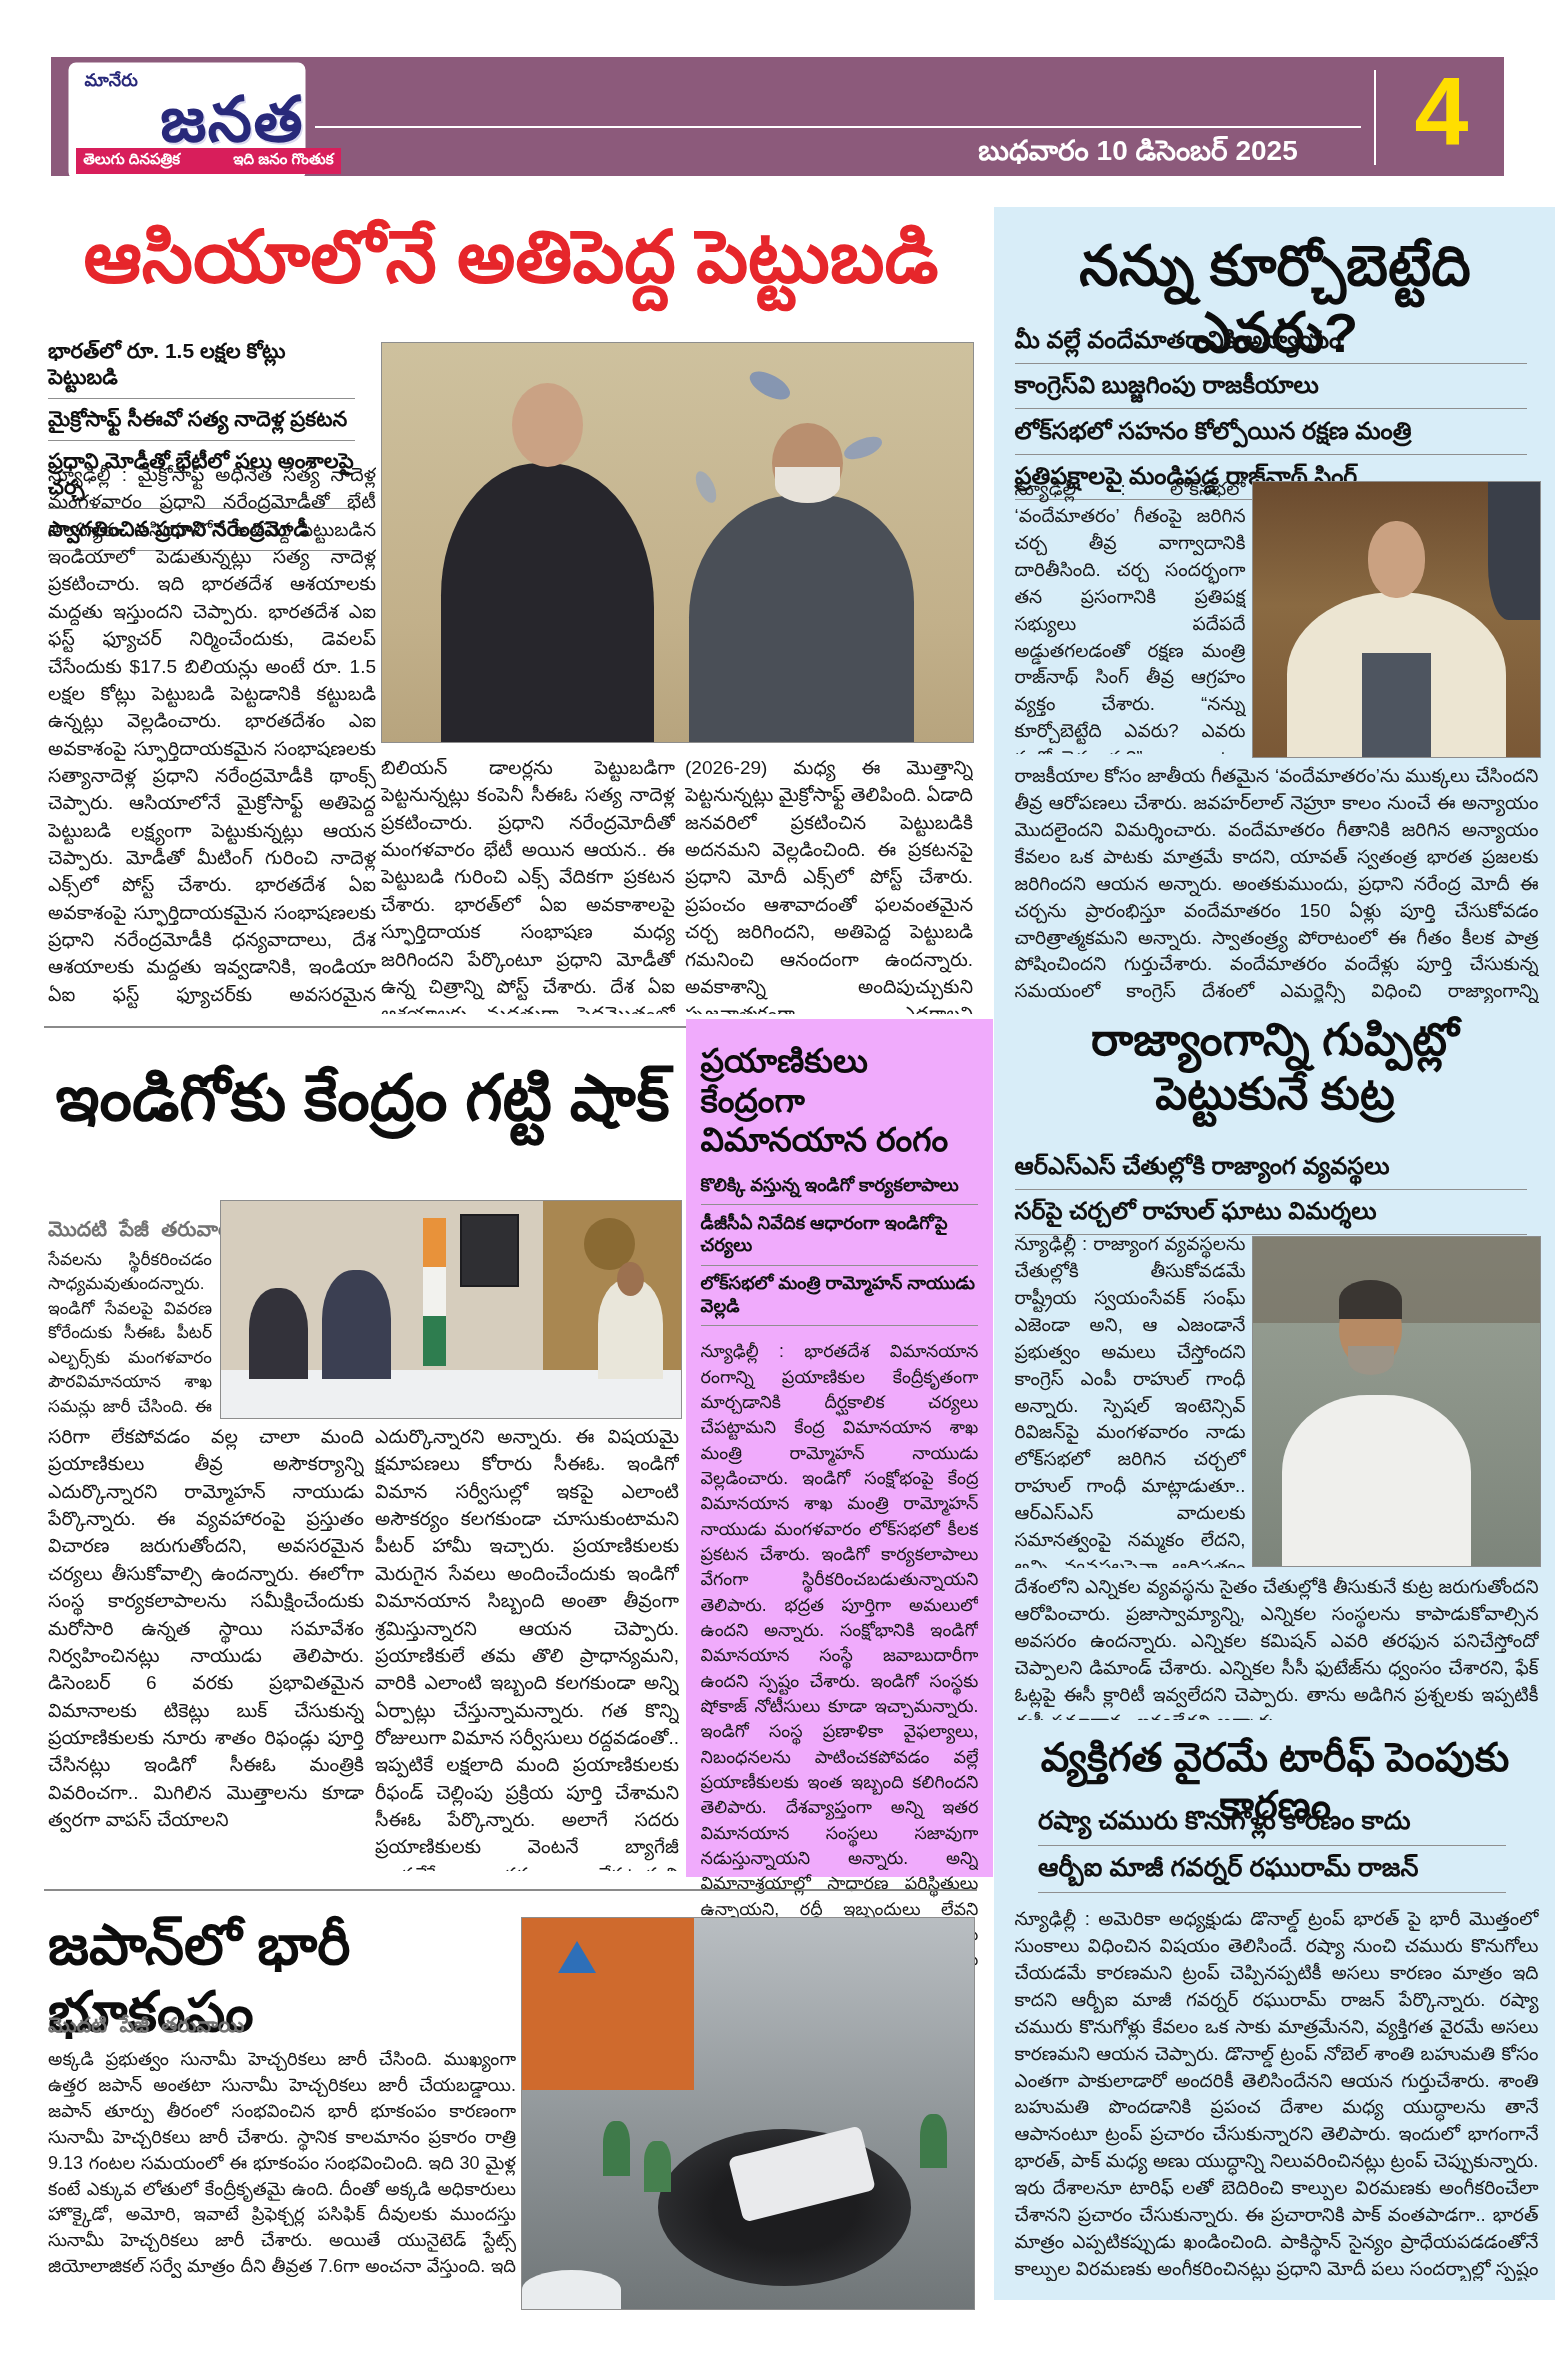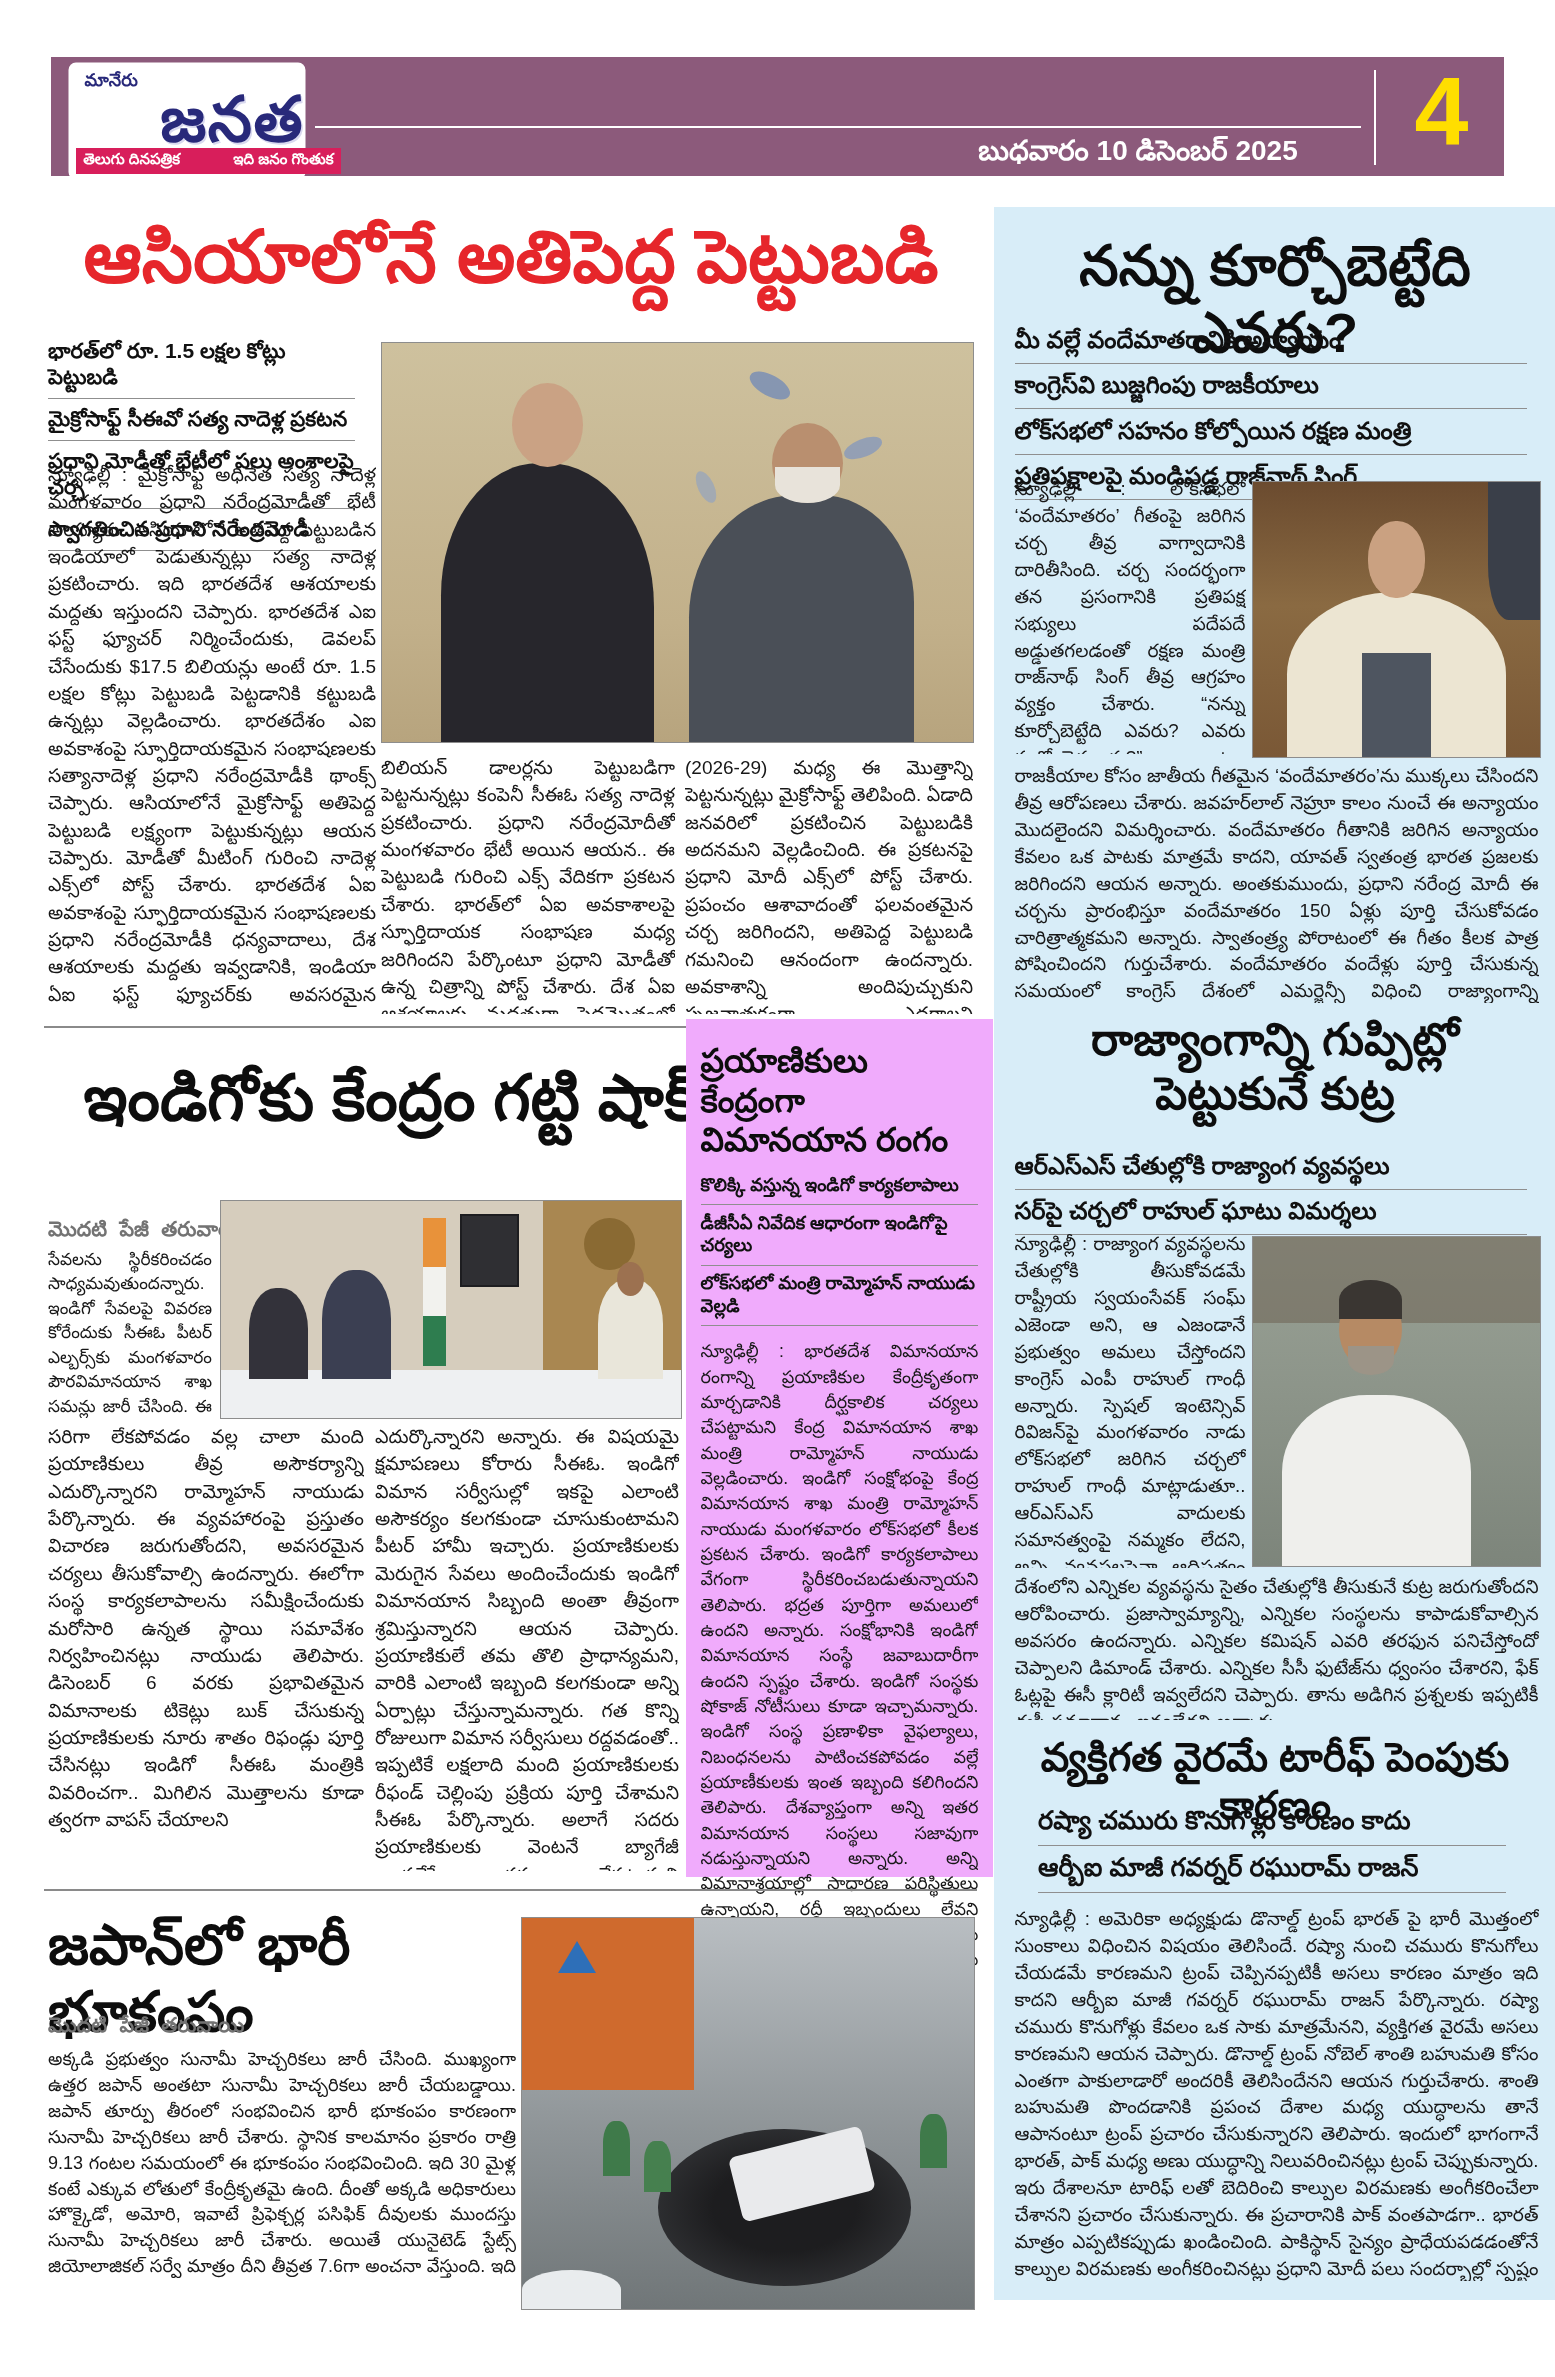--- a/index.html
+++ b/index.html
@@ -75,21 +75,21 @@
     <div style="right:22%;top:20%;width:12%;height:20%;background:#b98f6f;border-radius:50%;"></div>
     <div style="right:22.5%;top:31%;width:11%;height:9%;background:#e8e3da;border-radius:0 0 50% 50%;"></div>
   </div>
 
   <div class="abs body" style="left:48px;top:461px;width:328px;height:552px;font-size:19px;">న్యూఢిల్లీ : మైక్రోసాఫ్ట్ అధినేత సత్య నాదెళ్ల మంగళవారం ప్రధాని నరేంద్రమోడీతో భేటీ అయ్యారు. ఆసియాలోనే అతిపెద్ద పెట్టుబడిన ఇండియాలో పెడుతున్నట్లు సత్య నాదెళ్ల ప్రకటించారు. ఇది భారతదేశ ఆశయాలకు మద్దతు ఇస్తుందని చెప్పారు. భారతదేశ ఎఐ ఫస్ట్ ఫ్యూచర్ నిర్మించేందుకు, డెవలప్ చేసేందుకు $17.5 బిలియన్లు అంటే రూ. 1.5 లక్షల కోట్లు పెట్టుబడి పెట్టడానికి కట్టుబడి ఉన్నట్లు వెల్లడించారు. భారతదేశం ఎఐ అవకాశంపై స్ఫూర్తిదాయకమైన సంభాషణలకు సత్యానాదెళ్ల ప్రధాని నరేంద్రమోడీకి థాంక్స్ చెప్పారు. ఆసియాలోనే మైక్రోసాఫ్ట్ అతిపెద్ద పెట్టుబడి లక్ష్యంగా పెట్టుకున్నట్లు ఆయన చెప్పారు. మోడీతో మీటింగ్ గురించి నాదెళ్ల ఎక్స్‌లో పోస్ట్ చేశారు. భారతదేశ ఏఐ అవకాశంపై స్ఫూర్తిదాయకమైన సంభాషణలకు ప్రధాని నరేంద్రమోడీకి ధన్యవాదాలు, దేశ ఆశయాలకు మద్దతు ఇవ్వడానికి, ఇండియా ఏఐ ఫస్ట్ ఫ్యూచర్‌కు అవసరమైన మౌలికసదుపాయాలు, నైపుణ్యాలు, సామర్థ్యాలను నిర్మించడంలో సహాయపడటానికి 17.5 బిలియన్ల పెట్టుబడి నిబద్ధతకు కట్టుబడి ఉన్నామని అన్నారు. గూగుల్, అమెజాన్ కూడా భారత్‌లో డేటా సెంటర్లు, ఏఐ హబ్‌ల ఏర్పాటులో బిలియన్ డాలర్లు పెట్టుబడులు పెడుతున్నట్లు ప్రకటించాయి. అక్టోబర్‌లో గూగుల్ సీఈఓ సుందర్ పిచాయ్ ప్రధాని మోడీతో భేటీ అయ్యారు. ఏపీలోని విశాఖపట్నంలో ఏఐ హబ్ కోసం 15 బిలియన్ డాలర్ల పెట్టుబడి ప్రణాళికను వెల్లడించారు. ప్రముఖ టెక్నాలజీ సంస్థ మైక్రోసాఫ్ట్ భారత్‌లో భారీ పెట్టుబడి పెట్టనుంది. భారత్ తన ఏఐ లక్ష్యాలను చేరుకోవడానికి 17.5</div>
   <div class="abs body" style="left:381px;top:754px;width:294px;height:260px;font-size:19px;">బిలియన్ డాలర్లను పెట్టుబడిగా పెట్టనున్నట్లు కంపెనీ సీఈఓ సత్య నాదెళ్ల ప్రకటించారు. ప్రధాని నరేంద్రమోదీతో మంగళవారం భేటీ అయిన ఆయన.. ఈ పెట్టుబడి గురించి ఎక్స్ వేదికగా ప్రకటన చేశారు. భారత్‌లో ఏఐ అవకాశాలపై స్ఫూర్తిదాయక సంభాషణ మధ్య జరిగిందని పేర్కొంటూ ప్రధాని మోడీతో ఉన్న చిత్రాన్ని పోస్ట్ చేశారు. దేశ ఏఐ ఆశయాలకు మద్దతుగా పెద్దమొత్తంలో పెట్టుబడి పెట్టనున్నట్లు సత్యానాదెళ్ల ప్రకటించారు. ఇది ఆసియాలోనే అతిపెద్ద పెట్టుబడి అని పేర్కొన్నారు. భారత్‌లో కృత్రిమ మేధ రంగానికి అవసరమైన మౌలిక సదుపాయాలు, నైపుణ్యాలు, సామర్థ్యాలను అందించేందుకు ఈ నిధులను వినియోగిస్తామన్నారు. రాబోయే నాలుగేళ్లలో</div>
   <div class="abs body" style="left:685px;top:754px;width:288px;height:260px;font-size:19px;">(2026-29) మధ్య ఈ మొత్తాన్ని పెట్టనున్నట్లు మైక్రోసాఫ్ట్ తెలిపింది. ఏడాది జనవరిలో ప్రకటించిన పెట్టుబడికి అదనమని వెల్లడించింది. ఈ ప్రకటనపై ప్రధాని మోదీ ఎక్స్‌లో పోస్ట్ చేశారు. ప్రపంచం ఆశావాదంతో ఫలవంతమైన చర్చ జరిగిందని, అతిపెద్ద పెట్టుబడి గమనించి ఆనందంగా ఉందన్నారు. అవకాశాన్ని అందిపుచ్చుకుని సృజనాత్మకంగా ఎదగాలని ఆకాంక్షించారు.</div>
 
   <div class="abs rule" style="left:44px;top:1026px;width:933px;height:1.5px;"></div>
 
-  <div class="abs h-black" style="left:48px;top:1060px;width:629px;font-size:64px;margin-left:28px;">ఇండిగోకు కేంద్రం గట్టి షాక్</div>
+  <div class="abs h-black" style="left:48px;top:1060px;width:629px;font-size:64px;">ఇండిగోకు కేంద్రం గట్టి షాక్</div>
   <div class="abs redtag" style="left:48px;top:1218px;width:220px;font-size:20.5px;">మొదటి పేజీ తరువాయి</div>
   <div class="abs body" style="left:48px;top:1248px;width:164px;height:170px;font-size:17px;">సేవలను స్థిరీకరించడం సాధ్యమవుతుందన్నారు. ఇండిగో సేవలపై వివరణ కోరేందుకు సీఈఓ పీటర్ ఎల్బర్స్‌కు మంగళవారం పౌరవిమానయాన శాఖ సమన్లు జారీ చేసింది. ఈ భేటీ అనంతరం మంత్రి తన నిర్ణయం ప్రకటించారు. ఇండిగో అంతర్గత నిర్వహణలో వైఫల్యం, విమాన షెడ్యూళ్లు, కమ్యూనికేషన్</div>
 
   <div class="abs photo" style="left:220px;top:1200px;width:460px;height:217px;background:#d6cdbd;">
     <div style="right:0;top:0;width:30%;height:100%;background:#a98751;"></div>
     <div style="right:10%;top:8%;width:11%;height:24%;background:#8a6a33;border-radius:50%;"></div>
     <div style="left:52%;top:6%;width:12%;height:32%;background:#2f2f33;border:2.2px solid #1d1d20;"></div>
     <div style="left:44%;top:8%;width:5%;height:68%;background:linear-gradient(180deg,#e8923a 0 33%,#f2f2ee 33% 66%,#2e7d4f 66% 100%);"></div>
     <div style="left:0;bottom:0;width:100%;height:22%;background:#eef0f2;"></div>
     <div style="left:6%;bottom:18%;width:13%;height:42%;background:#33323a;border-radius:45% 45% 0 0;"></div>

